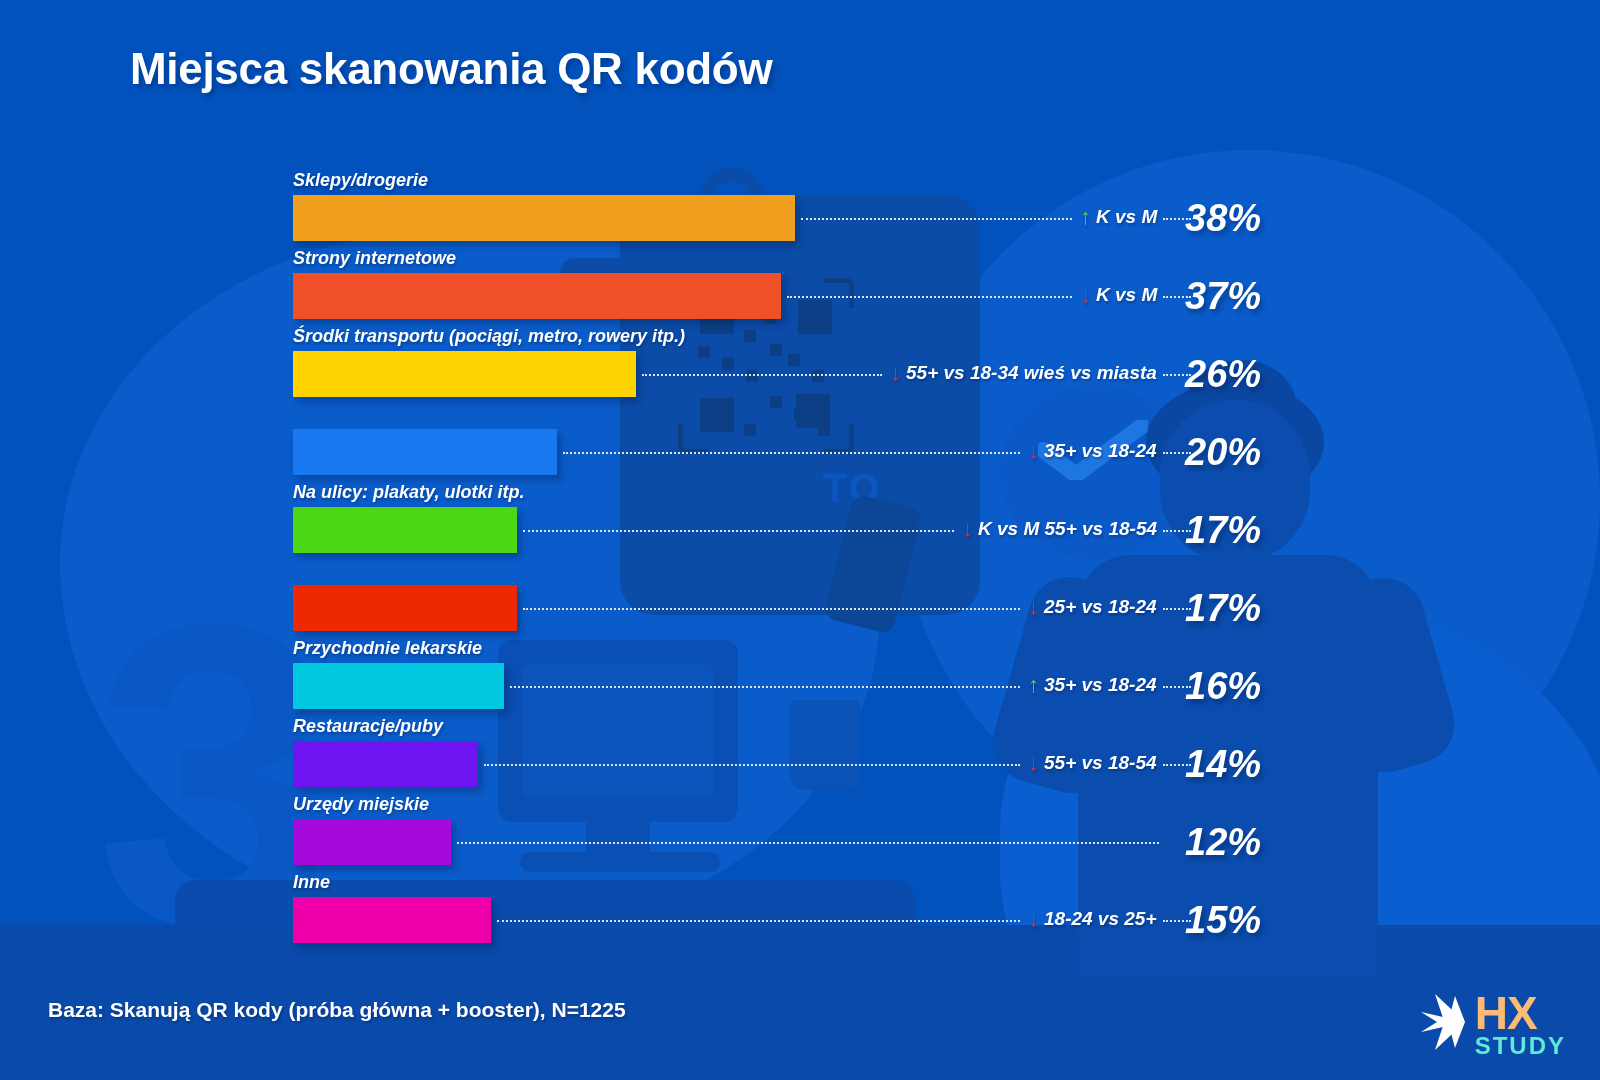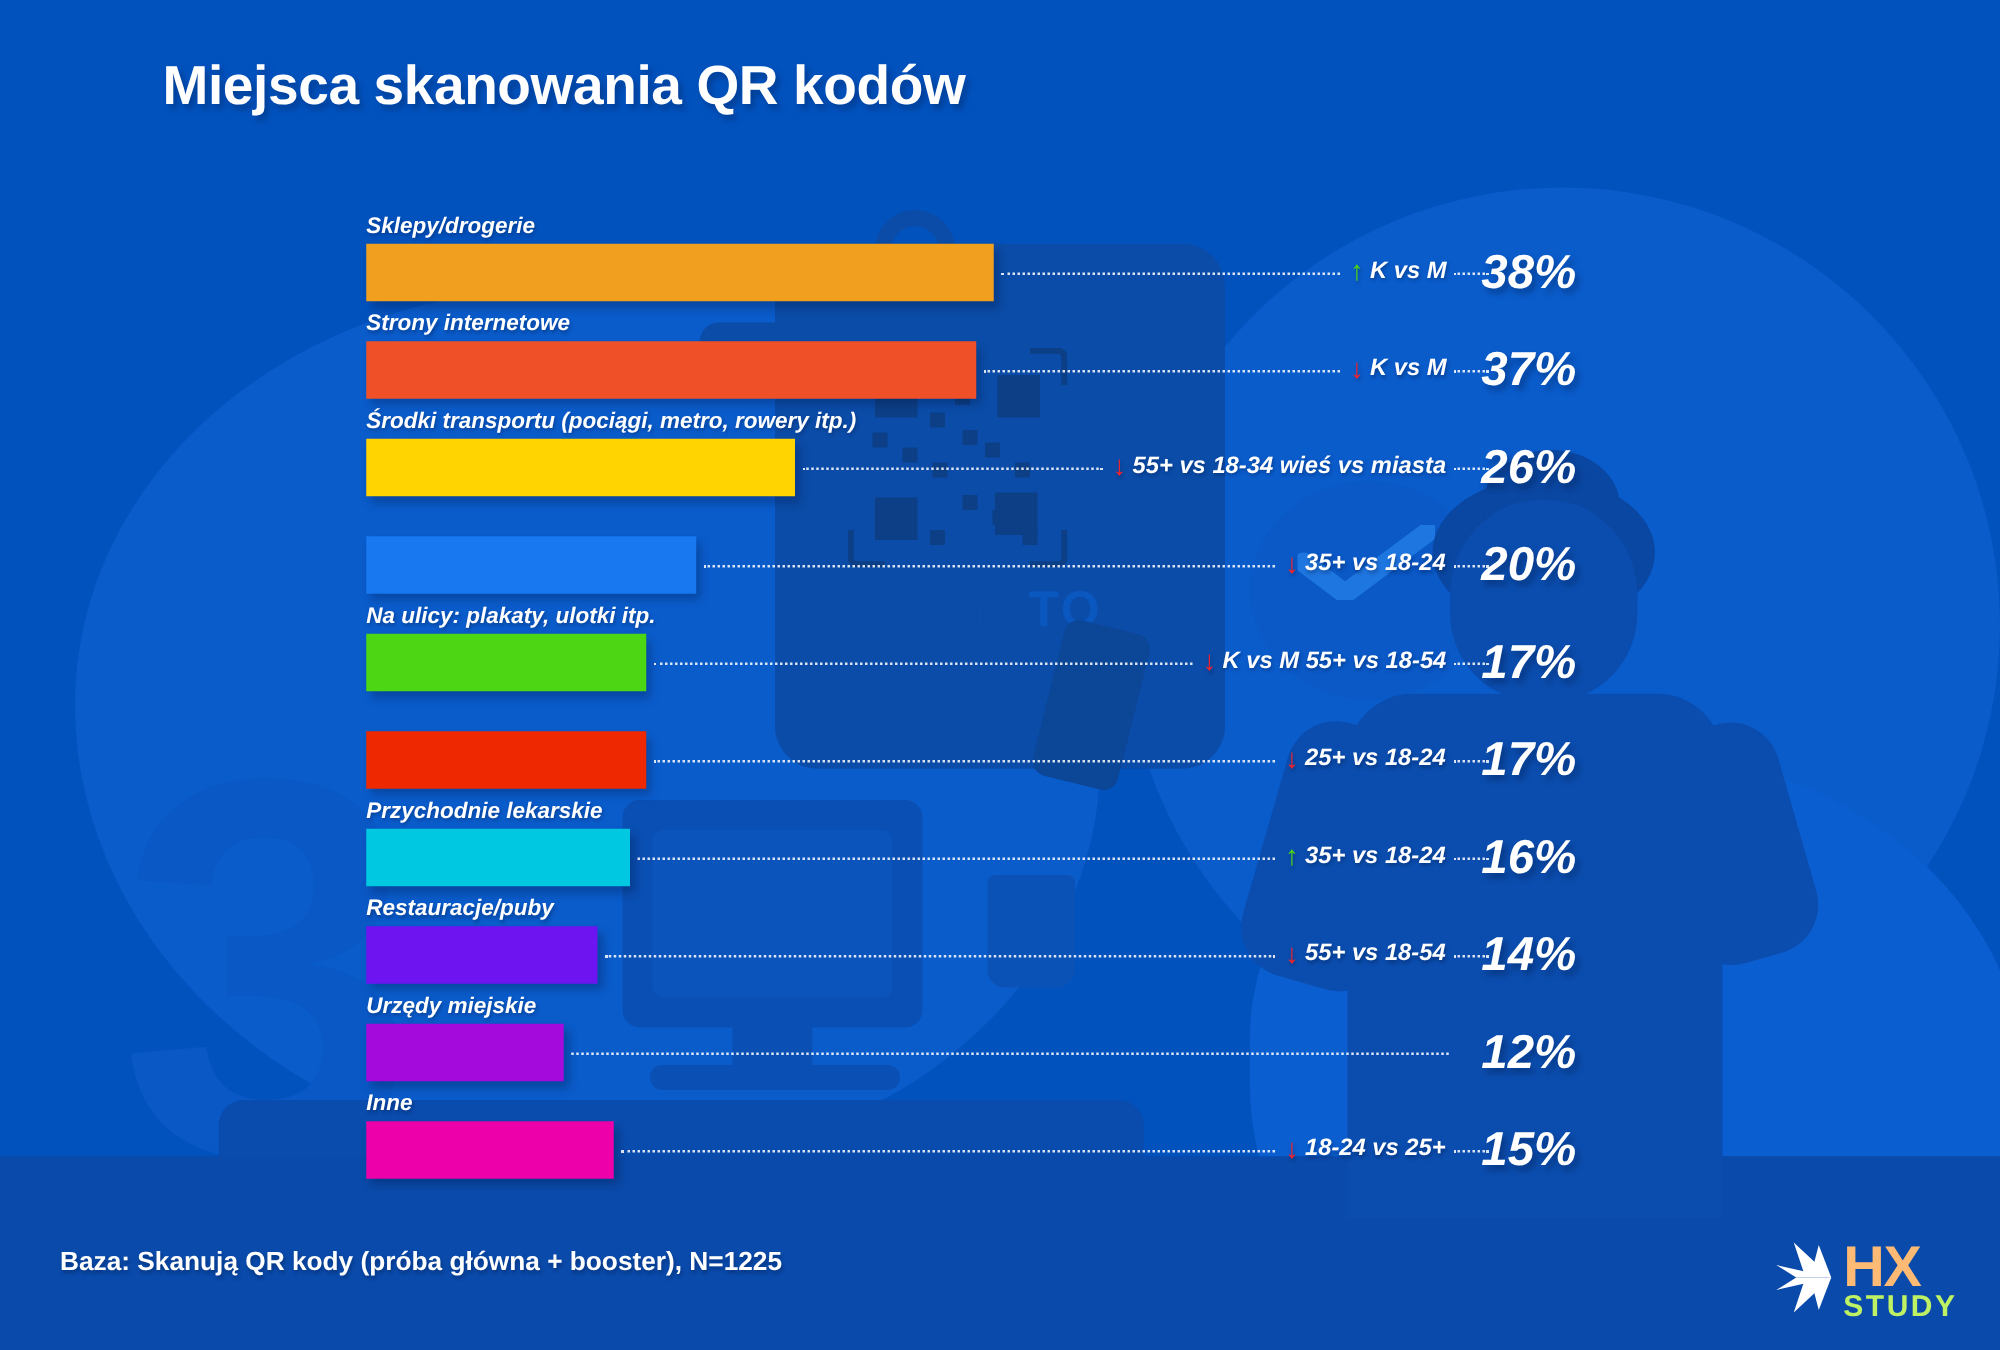--- a/index.html
+++ b/index.html
@@ -213,21 +213,21 @@
     font-size: 21px; font-weight: 700; color: #ffffff;
     text-shadow: 1px 2px 3px rgba(0,25,70,.4);
   }
 
   .logo {
     position: absolute; right: 34px; bottom: 22px;
     display: flex; align-items: flex-start; gap: 6px;
   }
   .logo-text { display: flex; flex-direction: column; align-items: flex-start; }
   .logo-hx { font-size: 46px; font-weight: 700; color: #fdba74; line-height: .92; letter-spacing: -1px; }
-  .logo-study { font-size: 24px; font-weight: 600; color: #bef264; letter-spacing: 2px; line-height: 1; }
+  .logo-study { font-size: 24px; font-weight: 600; color: #5eead4; letter-spacing: 2px; line-height: 1; }
 </style>
 </head>
 <body>
 
 <div id="root">
 
   <div class="bg-layer">
     <div class="blob-a"></div>
     <div class="blob-b"></div>
     <div class="blob-c"></div>

